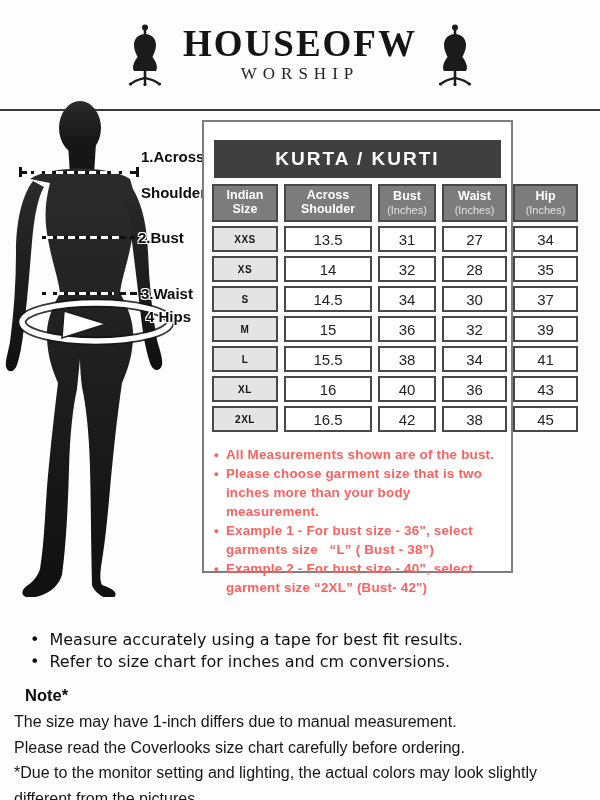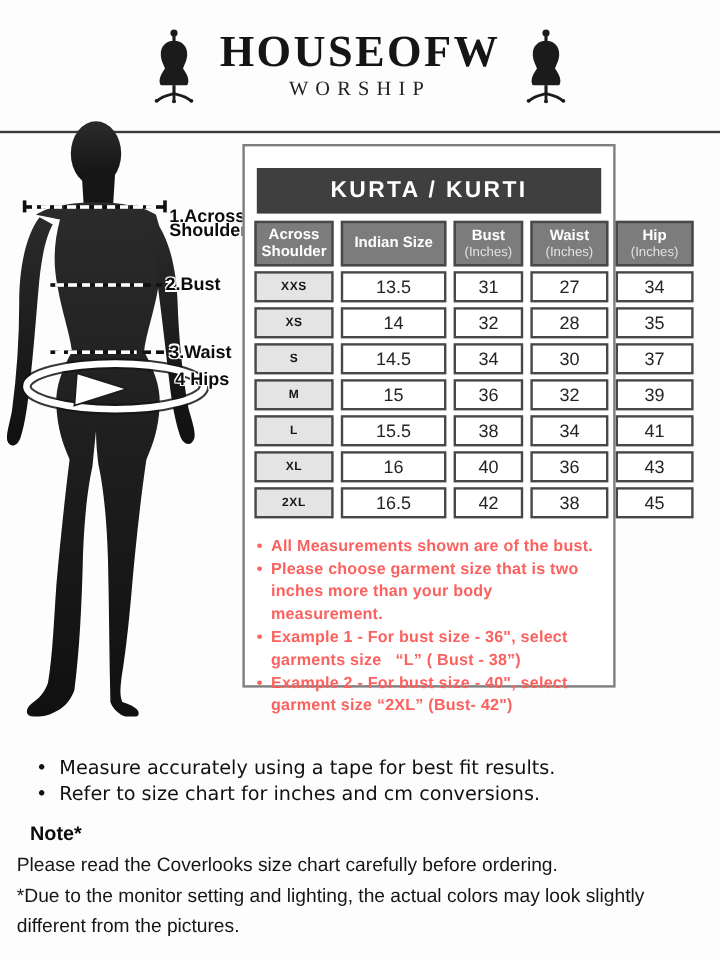--- a/index.html
+++ b/index.html
@@ -192,36 +192,36 @@
 
   <div class="mline black" style="left:20px; top:171px; width:118px;"></div>
   <div class="mline white" style="left:34px; top:171px; width:92px;"></div>
   <div class="mtick" style="left:19px; top:167px;"></div>
   <div class="mtick" style="left:136px; top:167px;"></div>
   <div class="mline black" style="left:42px; top:236px; width:93px;"></div>
   <div class="mline white" style="left:46px; top:236px; width:76px;"></div>
   <div class="mline black" style="left:42px; top:292px; width:96px;"></div>
   <div class="mline white" style="left:46px; top:292px; width:68px;"></div>
 
-  <div class="mlabel" style="left:141px; top:172px;">1.Across</div>
+  <div class="mlabel" style="left:141px; top:148px;">1.Across</div>
   <div class="mlabel" style="left:141px; top:184px;">Shoulder</div>
   <div class="mlabel" style="left:138px; top:229px;">2.Bust</div>
   <div class="mlabel" style="left:141px; top:285px;">3.Waist</div>
   <div class="mlabel" style="left:146px; top:308px;">4 Hips</div>
 
   <div class="panel">
     <div class="panel-title">KURTA / KURTI</div>
 
     <div class="grid">
       <div class="cell hcell">
+          <span class="hmain">Indian Size</span>
+          <span class="hsub"></span>
+        </div>
+        <div class="cell hcell">
           <span class="hmain">Across Shoulder</span>
-          <span class="hsub"></span>
-        </div>
-        <div class="cell hcell">
-          <span class="hmain">Indian Size</span>
           <span class="hsub"></span>
         </div>
         <div class="cell hcell">
           <span class="hmain">Bust</span>
           <span class="hsub">(Inches)</span>
         </div>
         <div class="cell hcell">
           <span class="hmain">Waist</span>
           <span class="hsub">(Inches)</span>
         </div>
@@ -307,17 +307,18 @@
         <span>Measure accurately using a tape for best fit results.</span>
       </div>
       <div class="measure-item">
         <span class="bullet">•</span>
         <span>Refer to size chart for inches and cm conversions.</span>
       </div>
   </div>
 
   <div class="note-title">Note*</div>
   <div class="note-lines">
+    <div class="note-line">The size may have 1-inch differs due to manual measurement.</div>
       <div class="note-line">Please read the Coverlooks size chart carefully before ordering.</div>
       <div class="note-line">*Due to the monitor setting and lighting, the actual colors may look slightly different from the pictures.</div>
   </div>
 
 </div>
 
 </body></html>

